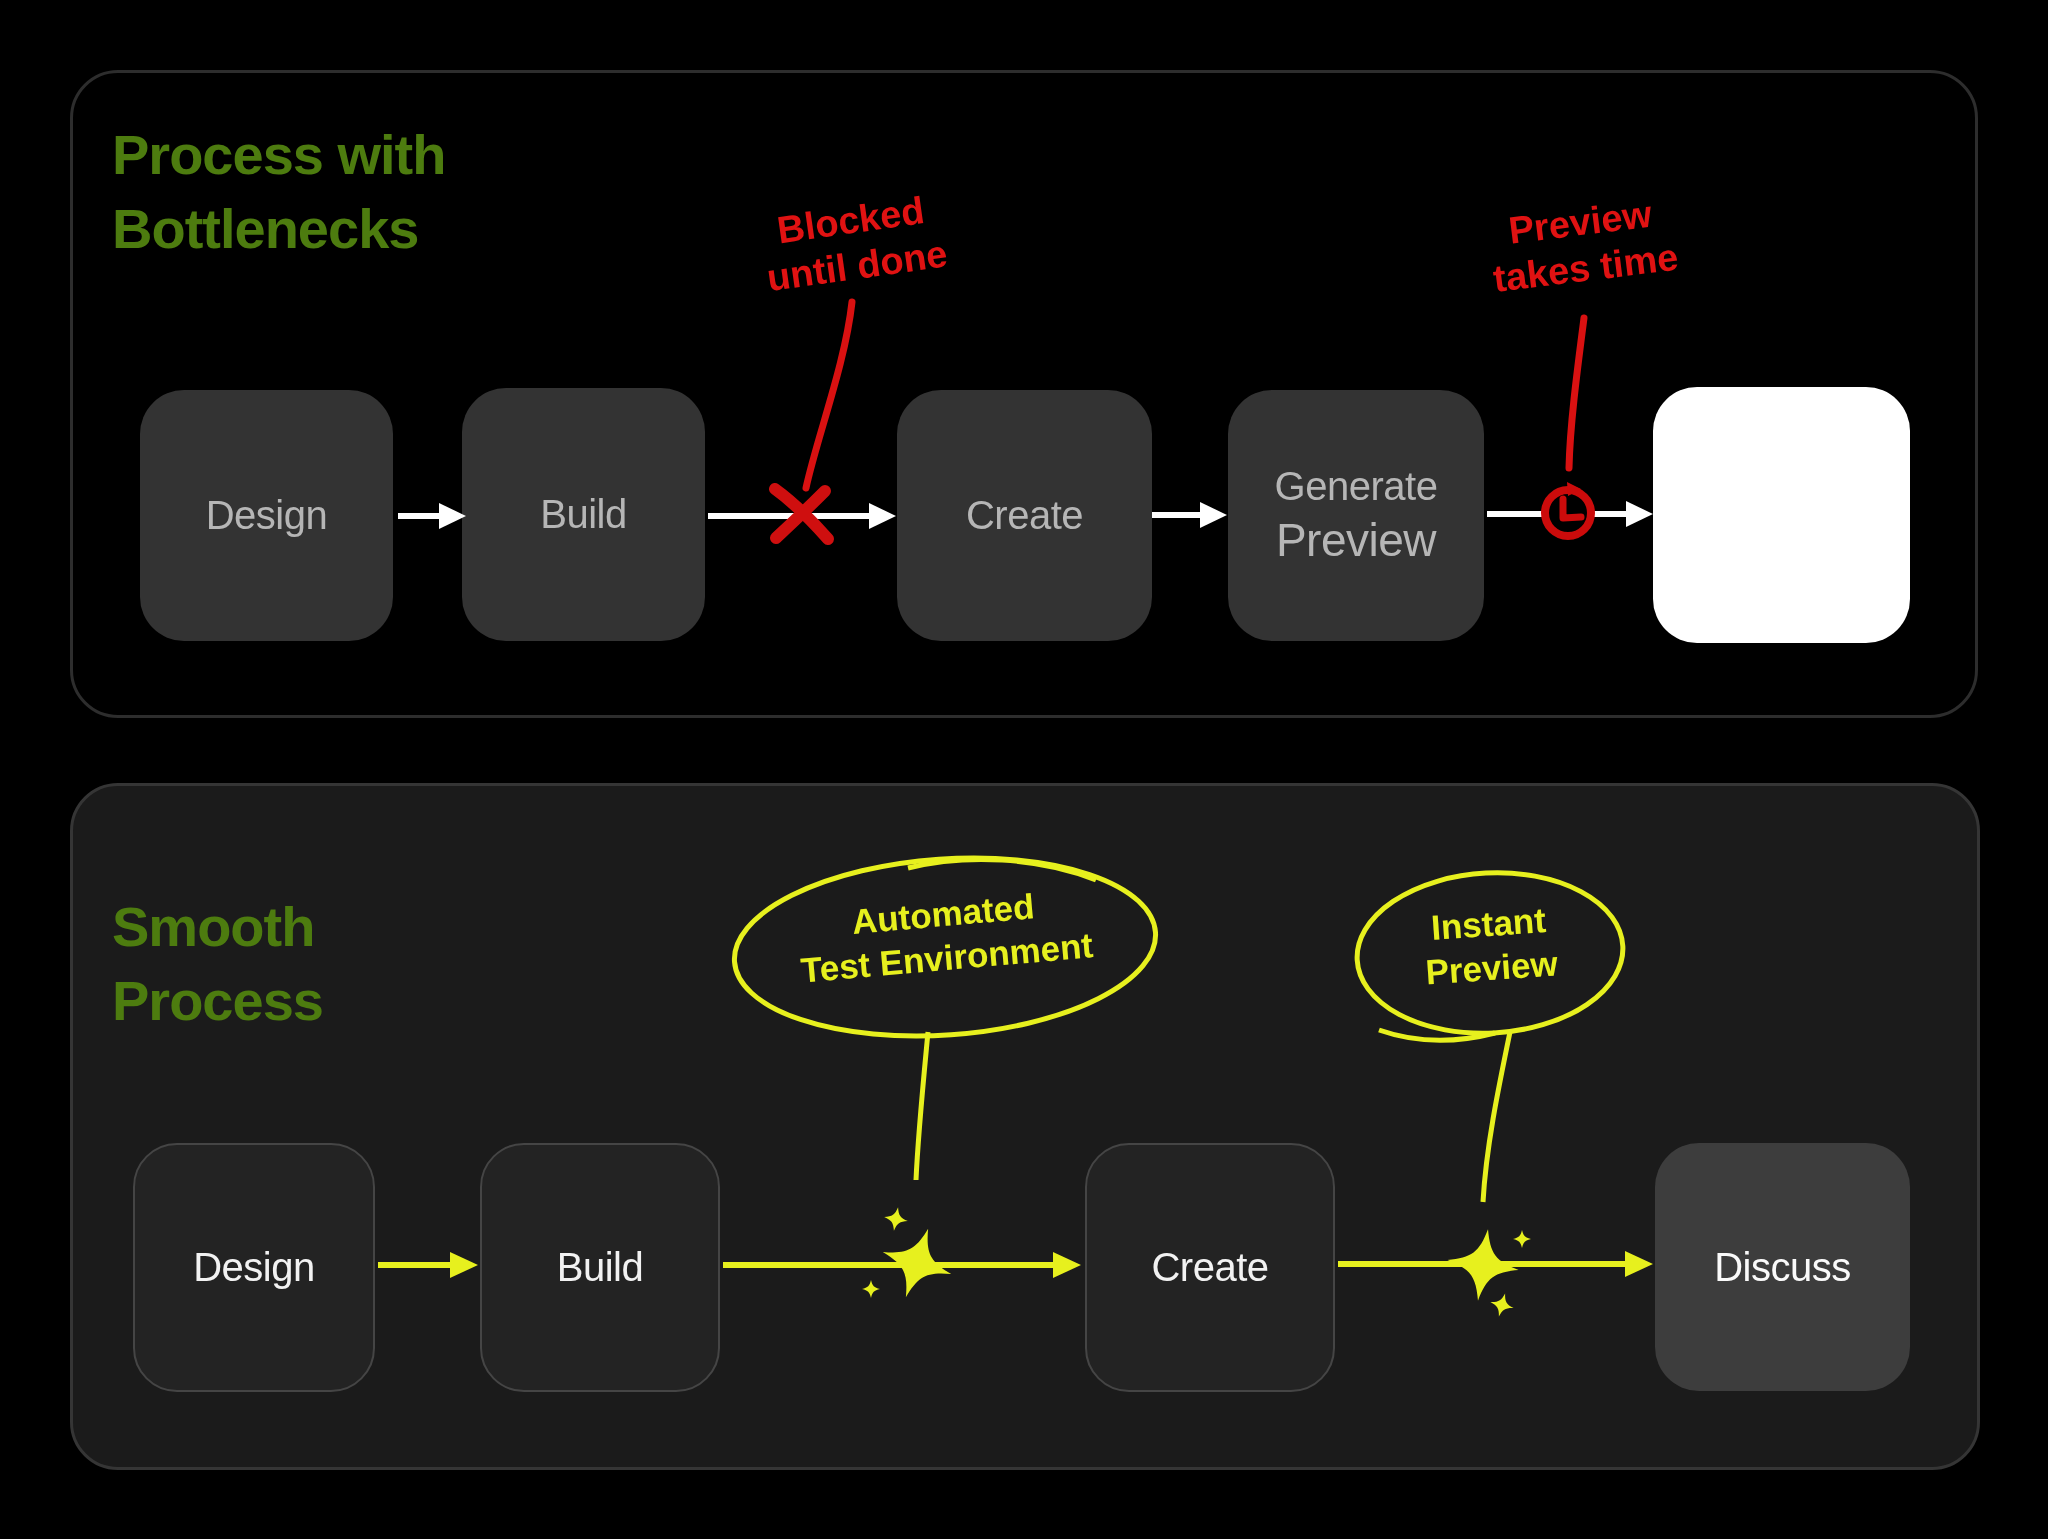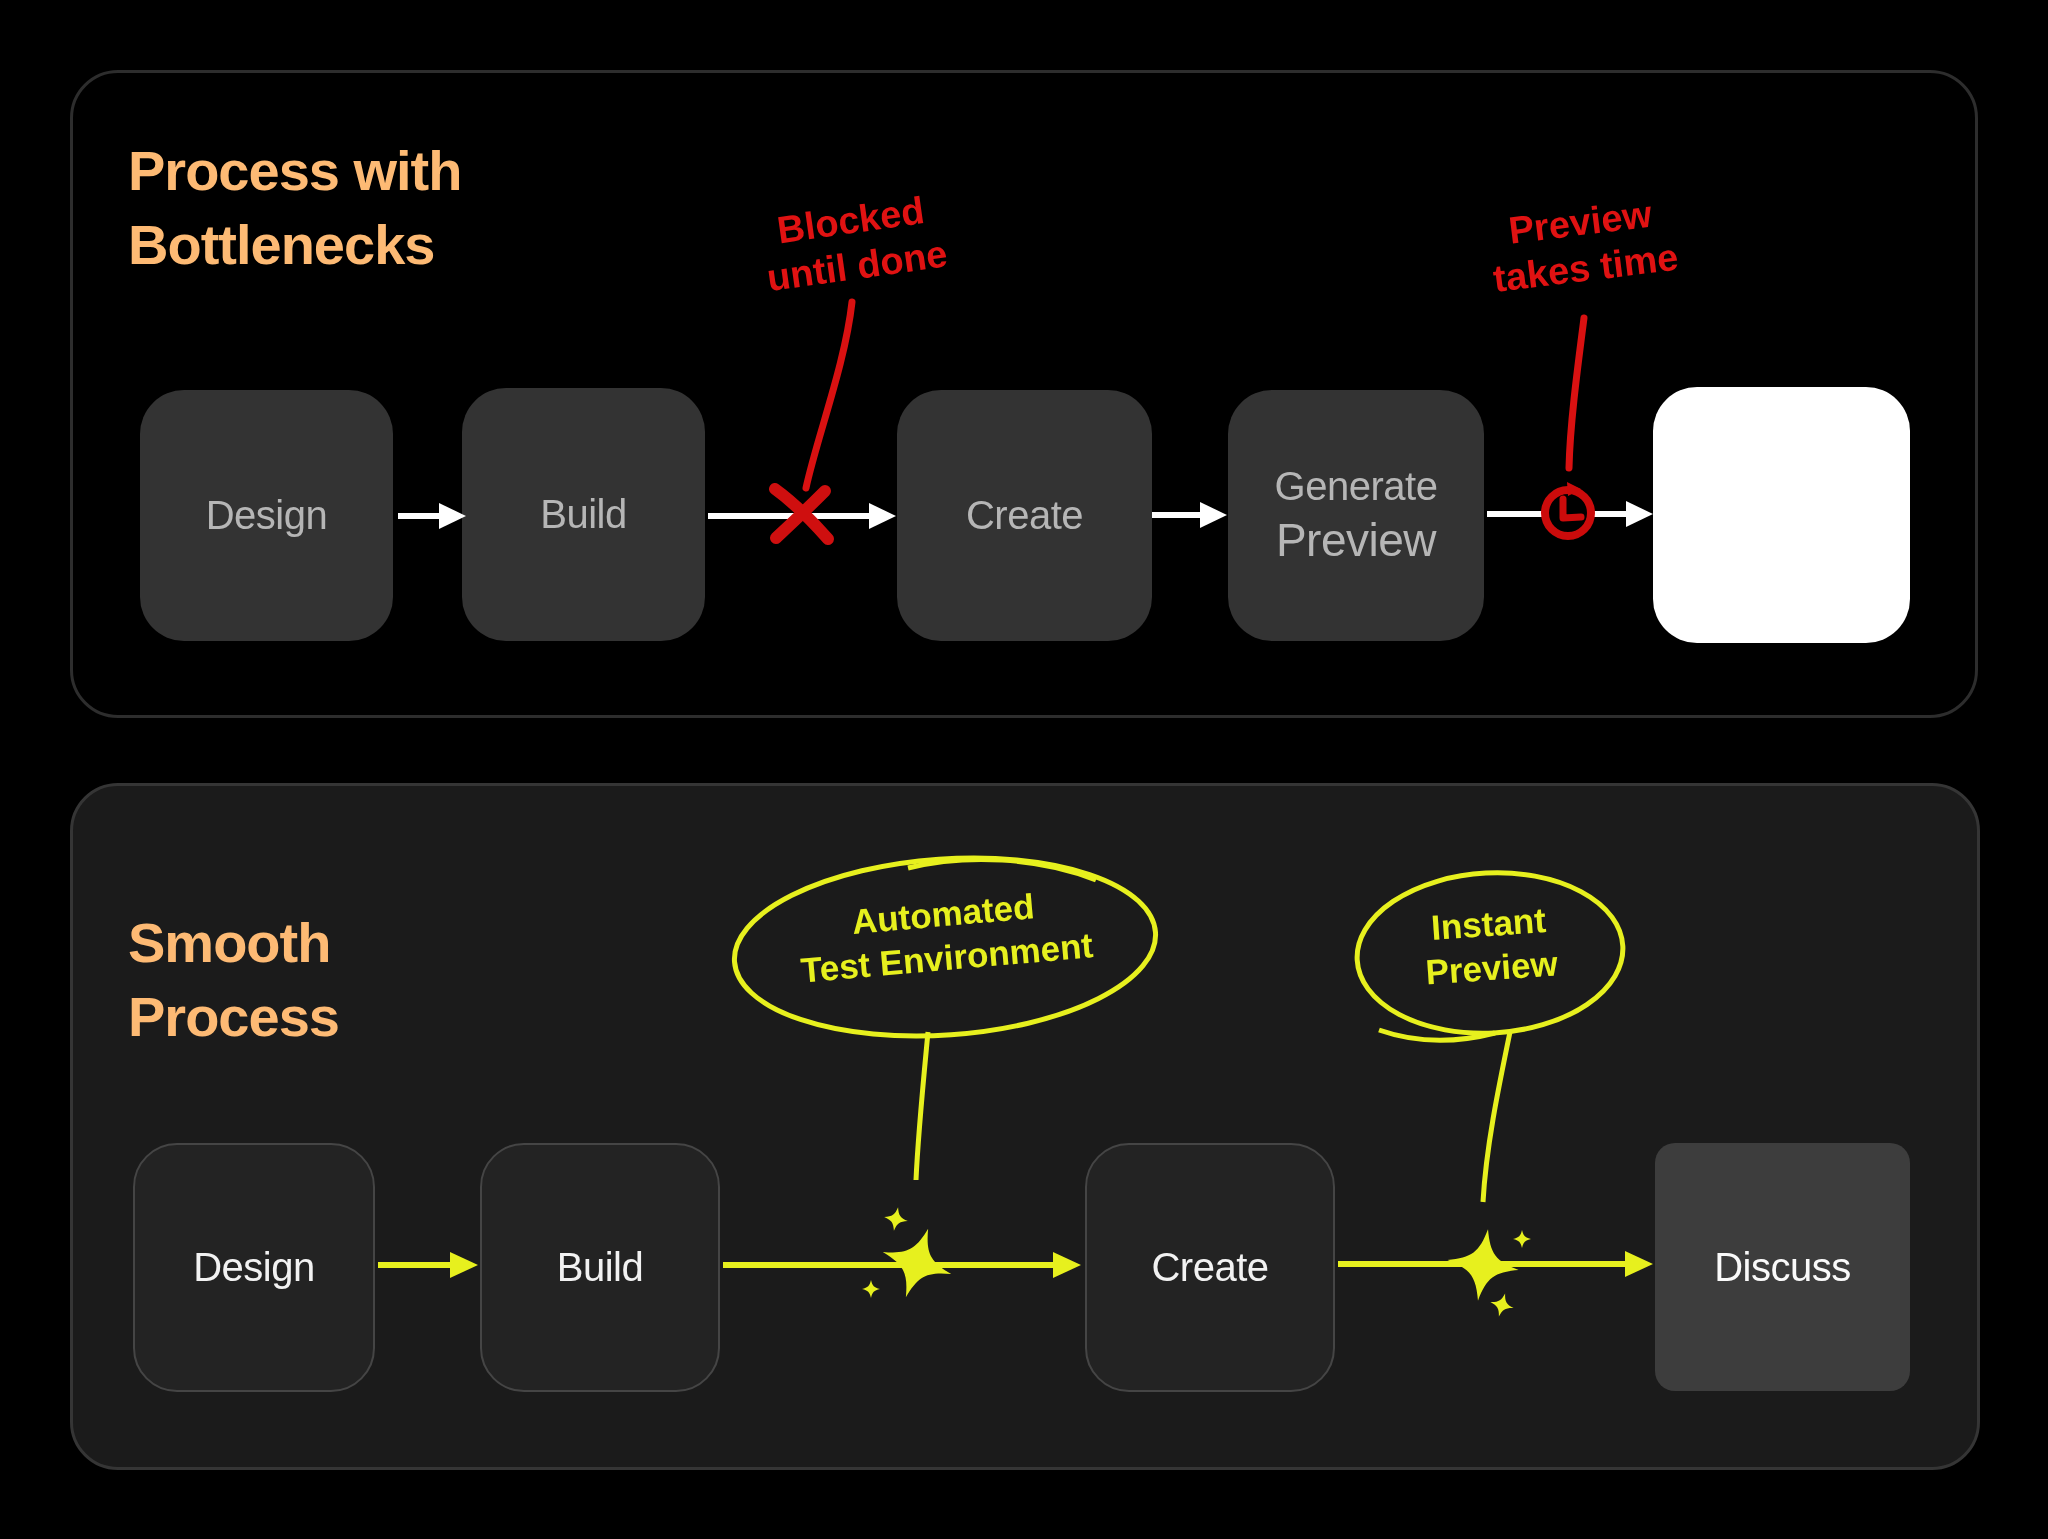--- a/index.html
+++ b/index.html
@@ -27,22 +27,22 @@
     border: 3px solid #2d2d2d;
   }
   .panel-bottom {
     left: 70px; top: 783px; width: 1910px; height: 687px;
     background: #1b1b1b;
     border: 3px solid #353535;
   }
   .title {
     position: absolute;
     z-index: 5;
-    margin: 16px;
-    color: #fdba74;
+    margin: 0;
+    color: #4d7c0f;
     font-size: 56px;
     font-weight: 600;
     letter-spacing: -1px;
     line-height: 1.32;
     white-space: pre-line;
   }
   .title-top  { left: 112px; top: 118px; }
   .title-bottom { left: 112px; top: 890px; }
 
   .node {
@@ -117,21 +117,21 @@
 
   <div class="node node-outline" style="left:133px;top:1143px;width:242px;height:249px;">
     <span>Design</span>
   </div>
   <div class="node node-outline" style="left:480px;top:1143px;width:240px;height:249px;">
     <span>Build</span>
   </div>
   <div class="node node-outline" style="left:1085px;top:1143px;width:250px;height:249px;">
     <span>Create</span>
   </div>
-  <div class="node node-light" style="left:1655px;top:1143px;width:255px;height:248px;border-radius:20px;">
+  <div class="node node-light" style="left:1655px;top:1143px;width:255px;height:248px;">
     <span>Discuss</span>
   </div>
 
   <svg class="overlay" width="2048" height="1539" viewBox="0 0 2048 1539">
 
     <g stroke="#ffffff" stroke-width="6" fill="#ffffff">
       <g>
         <line x1="398" y1="516" x2="441" y2="516"></line>
           <polygon points="466,516 439,503 439,529" stroke="none"></polygon>
       </g>

